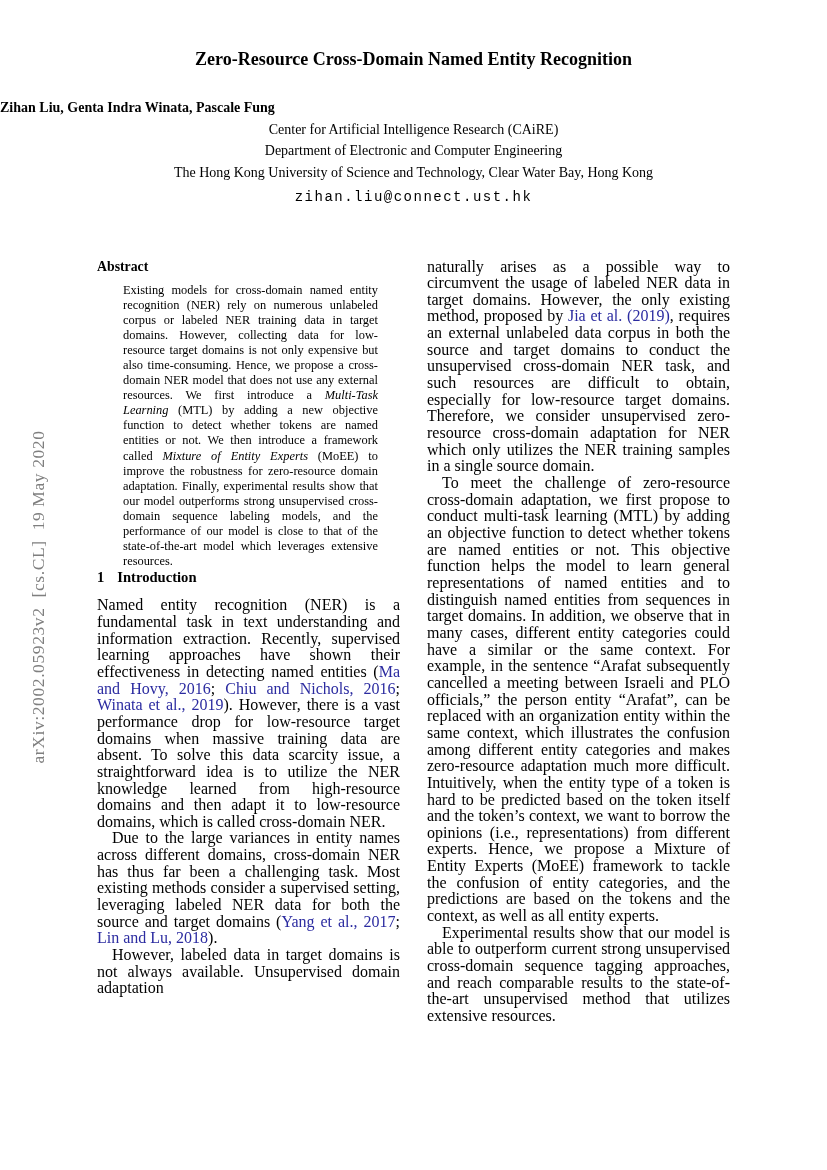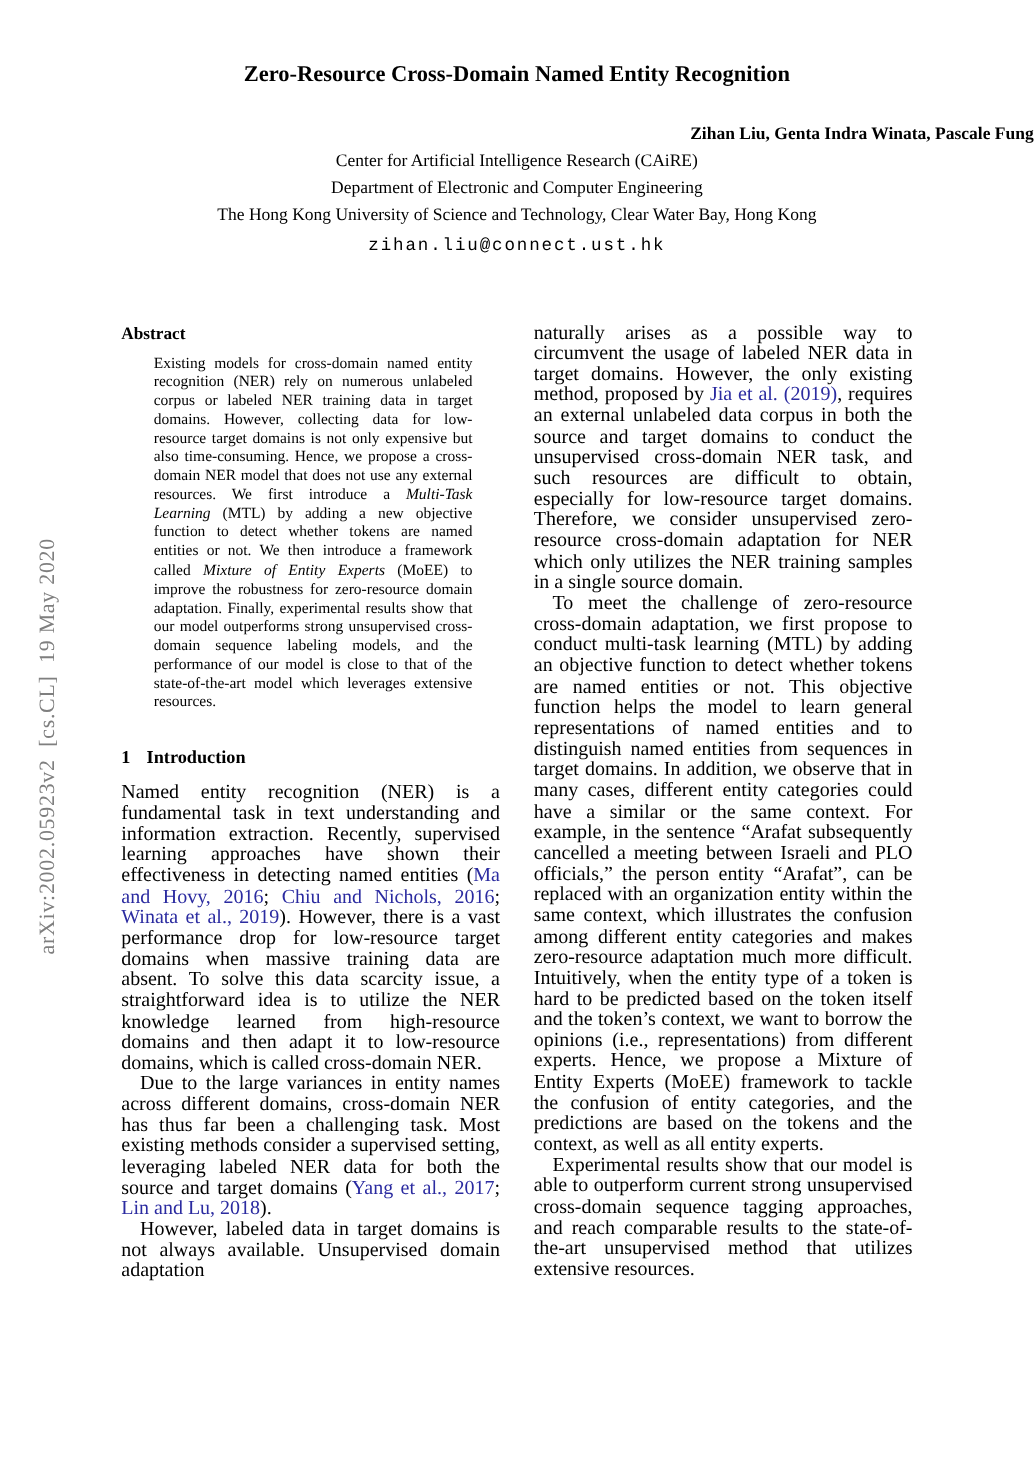--- a/index.html
+++ b/index.html
@@ -32,21 +32,21 @@
   }
   .title {
     margin: 0;
     padding-top: 49px;
     text-align: center;
     font-size: 18px;
     font-weight: bold;
   }
   .authors {
     margin-top: 30px;
-    text-align: right;
+    text-align: left;
     font-size: 14px;
     font-weight: bold;
   }
   .affil {
     margin-top: 5.5px;
     text-align: center;
     font-size: 14px;
   }
   .email {
     margin-top: 8px;
@@ -71,21 +71,21 @@
     margin-bottom: 8px;
   }
   .abstract-text {
     margin: 0 22px 0 26px;
     font-size: 12.4px;
     line-height: 15.1px;
     text-align: justify;
     hyphens: auto;
   }
   .section-heading {
-    margin-top: 29px;
+    margin-top: 0;
     margin-bottom: 11px;
     font-size: 14.6px;
     font-weight: bold;
   }
   .section-heading .sec-num {
     display: inline-block;
     margin-right: 13px;
   }
   .para {
     margin: 0;

